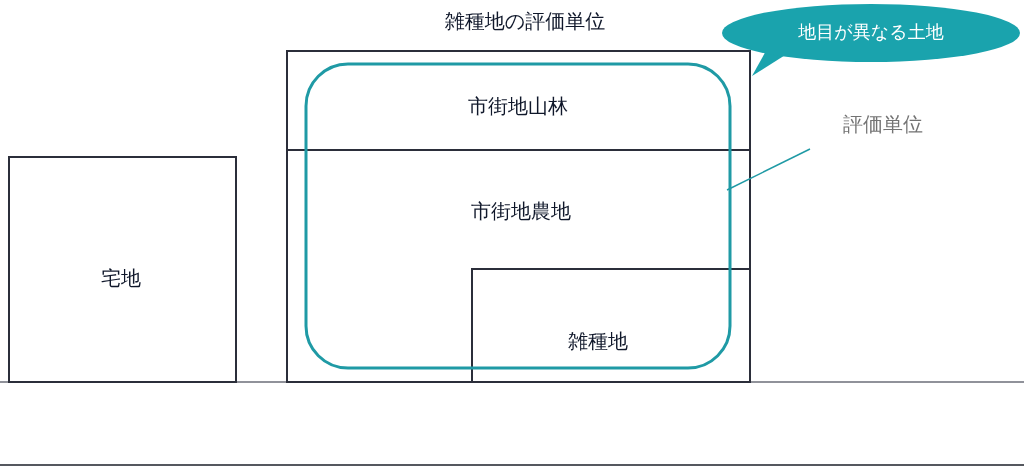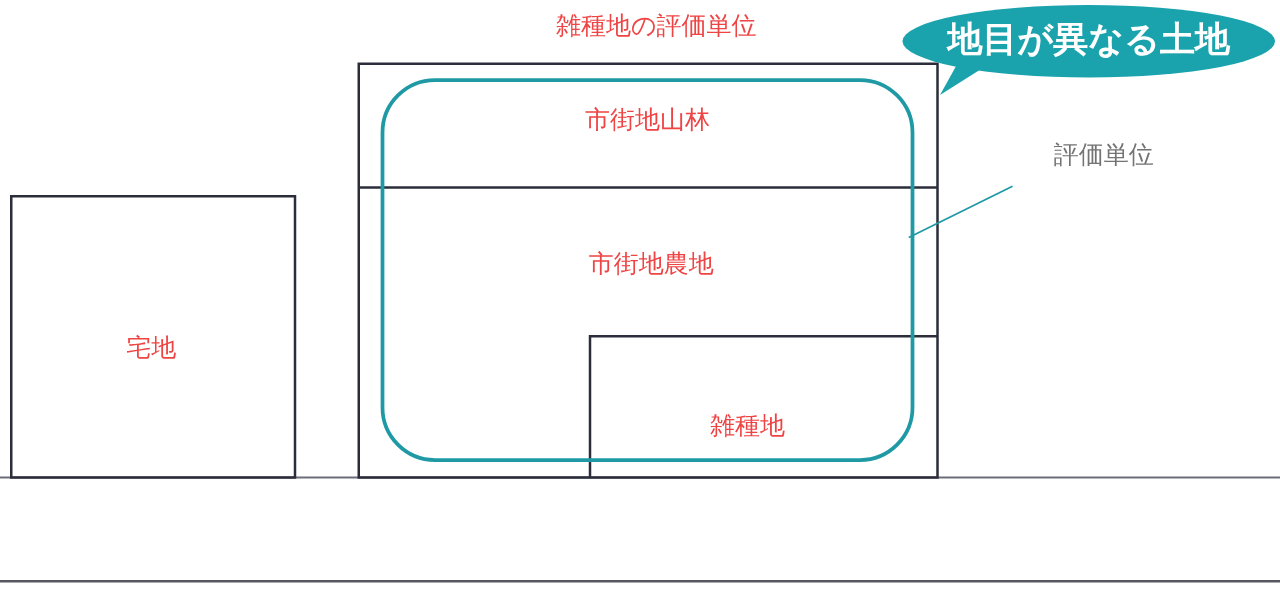--- a/index.html
+++ b/index.html
@@ -1,22 +1,22 @@
 <!DOCTYPE html>
 <html><head>
 <meta charset="utf-8">
 <style>
   html, body { margin:0; padding:0; background:#ffffff; }
   body { width:1024px; height:471px; position:relative; overflow:hidden;
          font-family:"DejaVu Sans", "Liberation Sans", sans-serif; }
   svg.diagram { position:absolute; left:0; top:0; }
-  .lbl { position:absolute; color:#ef4444; font-size:20px; white-space:nowrap;
+  .lbl { position:absolute; color:#0f172a; font-size:20px; white-space:nowrap;
          transform:translate(-50%,-50%); }
   .teal-text { color:#737373; }
-  .bubble-text { color:#ffffff; font-size:28px;font-weight:bold; }
+  .bubble-text { color:#ffffff; font-size:18px; }
 </style>
 </head>
 <body>
 
 <svg class="diagram" width="1024" height="471" viewBox="0 0 1024 471">
 
   <line x1="0" y1="382" x2="1024" y2="382" stroke="#6b6e78" stroke-width="1.5"></line>
 
   <line x1="0" y1="465" x2="1024" y2="465" stroke="#55585f" stroke-width="2"></line>
 
@@ -36,15 +36,15 @@
     <path d="M 790 52 L 752 76 L 772 40 Z" fill="#1aa3ad"></path>
     <ellipse cx="871" cy="33" rx="149" ry="29" fill="#1aa3ad"></ellipse>
   </g>
 </svg>
 
 <div class="lbl" style="left:525px; top:21px;">雑種地の評価単位</div>
 <div class="lbl bubble-text" style="left:871px; top:32px;">地目が異なる土地</div>
 <div class="lbl teal-text" style="left:883px; top:124px;">評価単位</div>
 
 <div class="lbl" style="left:121px; top:278px;">宅地</div>
-<div class="lbl" style="left:518px; top:96px;">市街地山林</div>
+<div class="lbl" style="left:518px; top:106px;">市街地山林</div>
 <div class="lbl" style="left:521px; top:211px;">市街地農地</div>
 <div class="lbl" style="left:598px; top:341px;">雑種地</div>
 
 </body></html>

